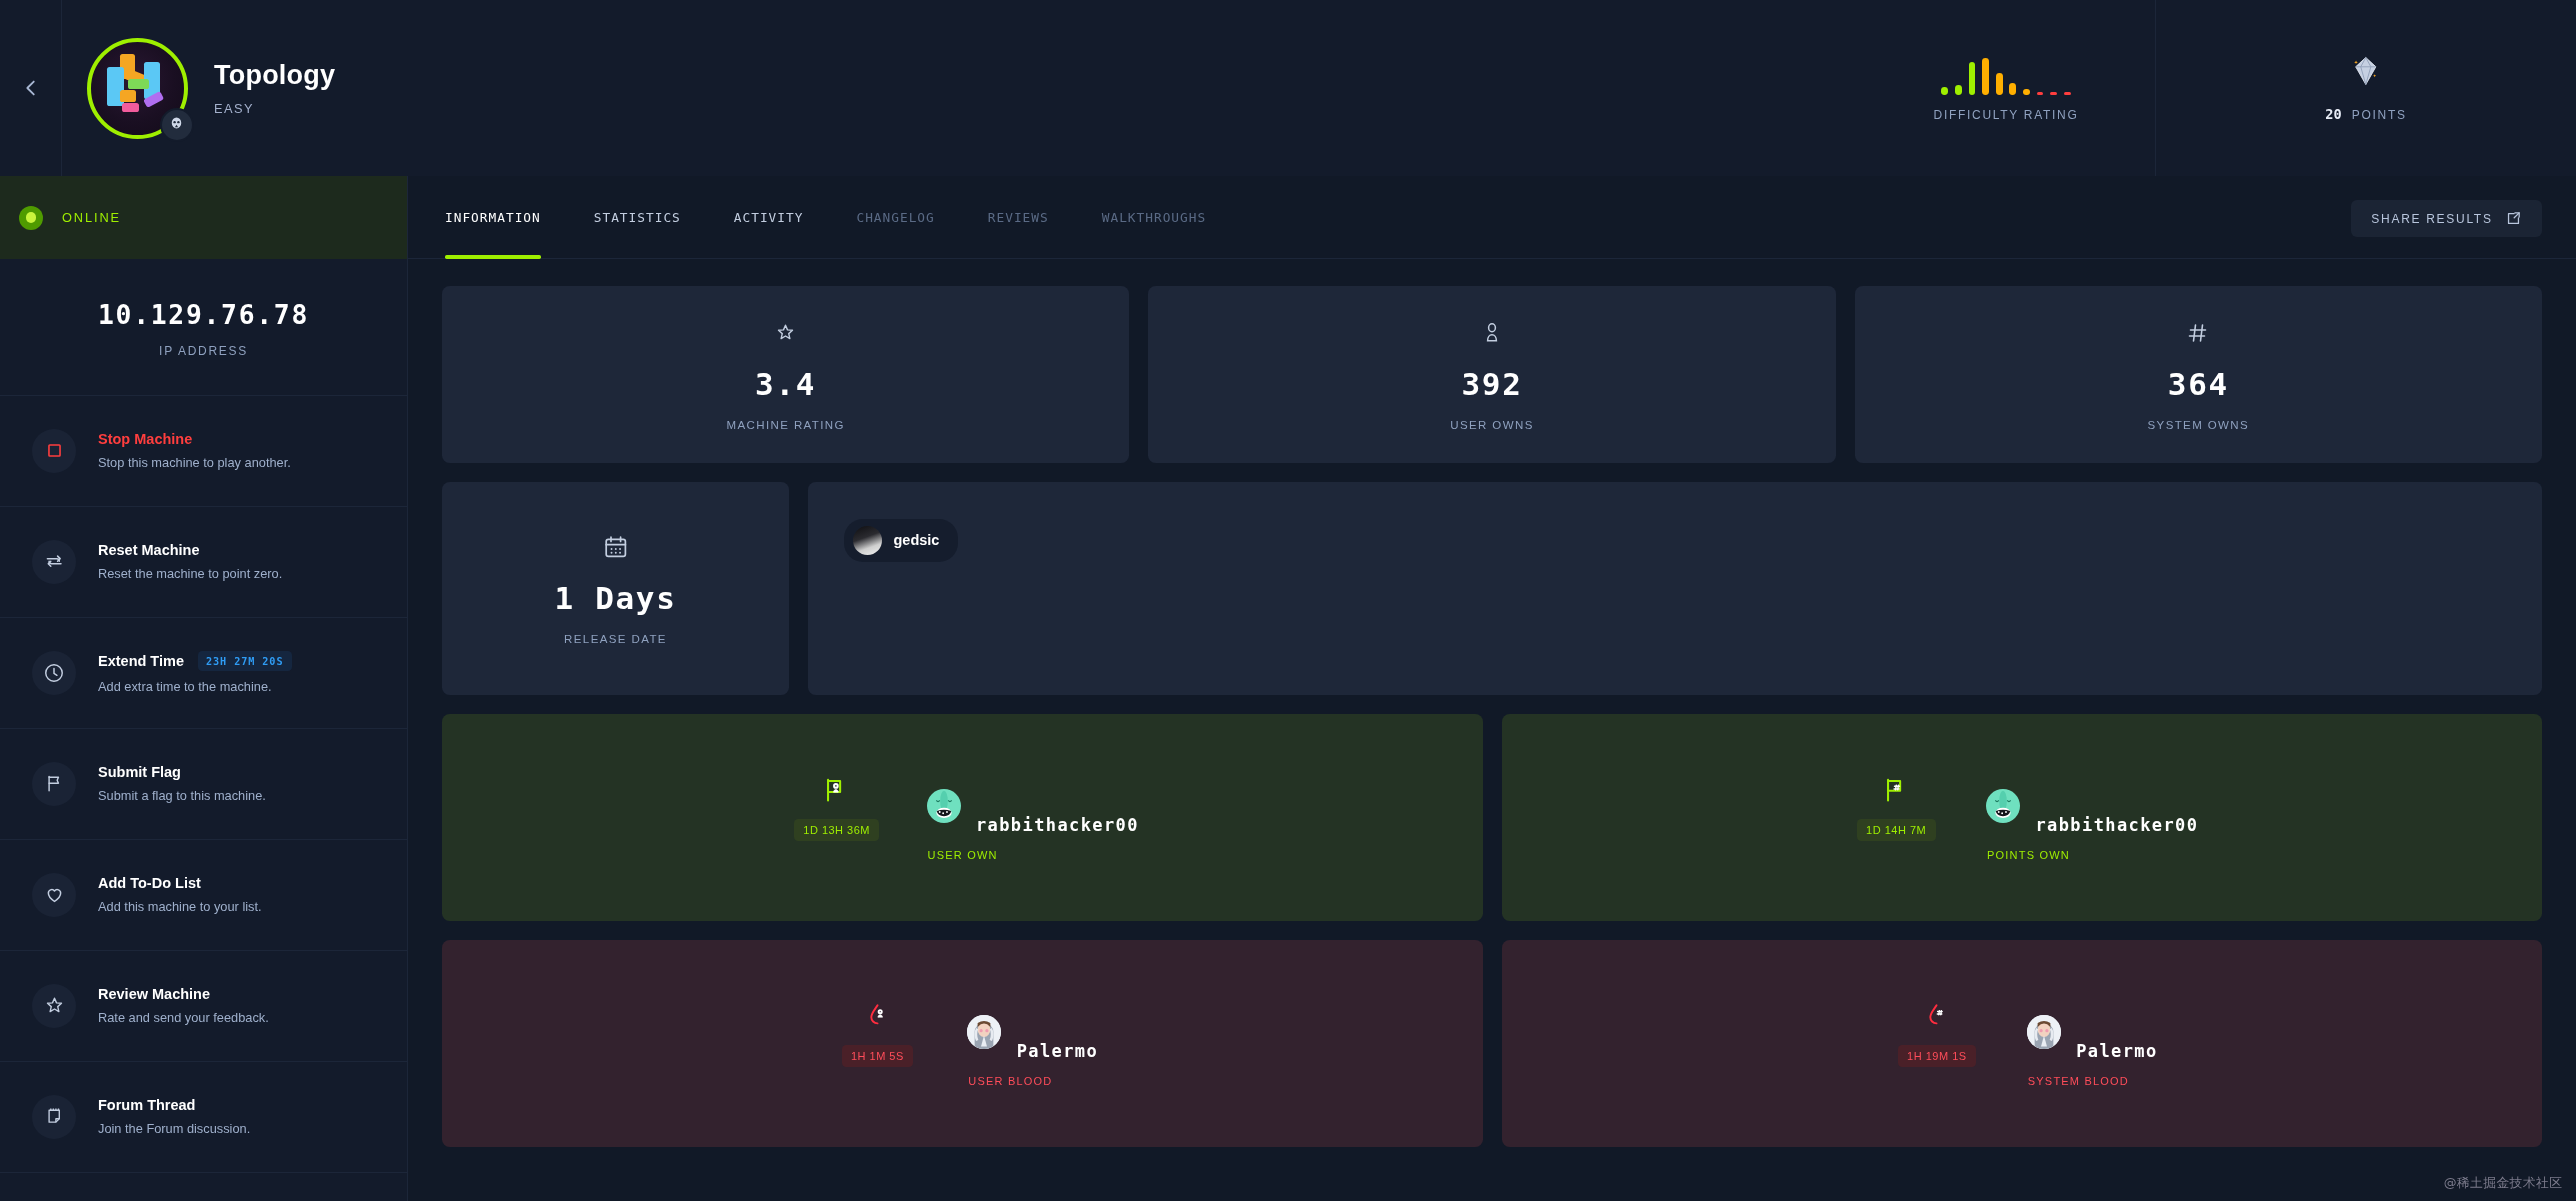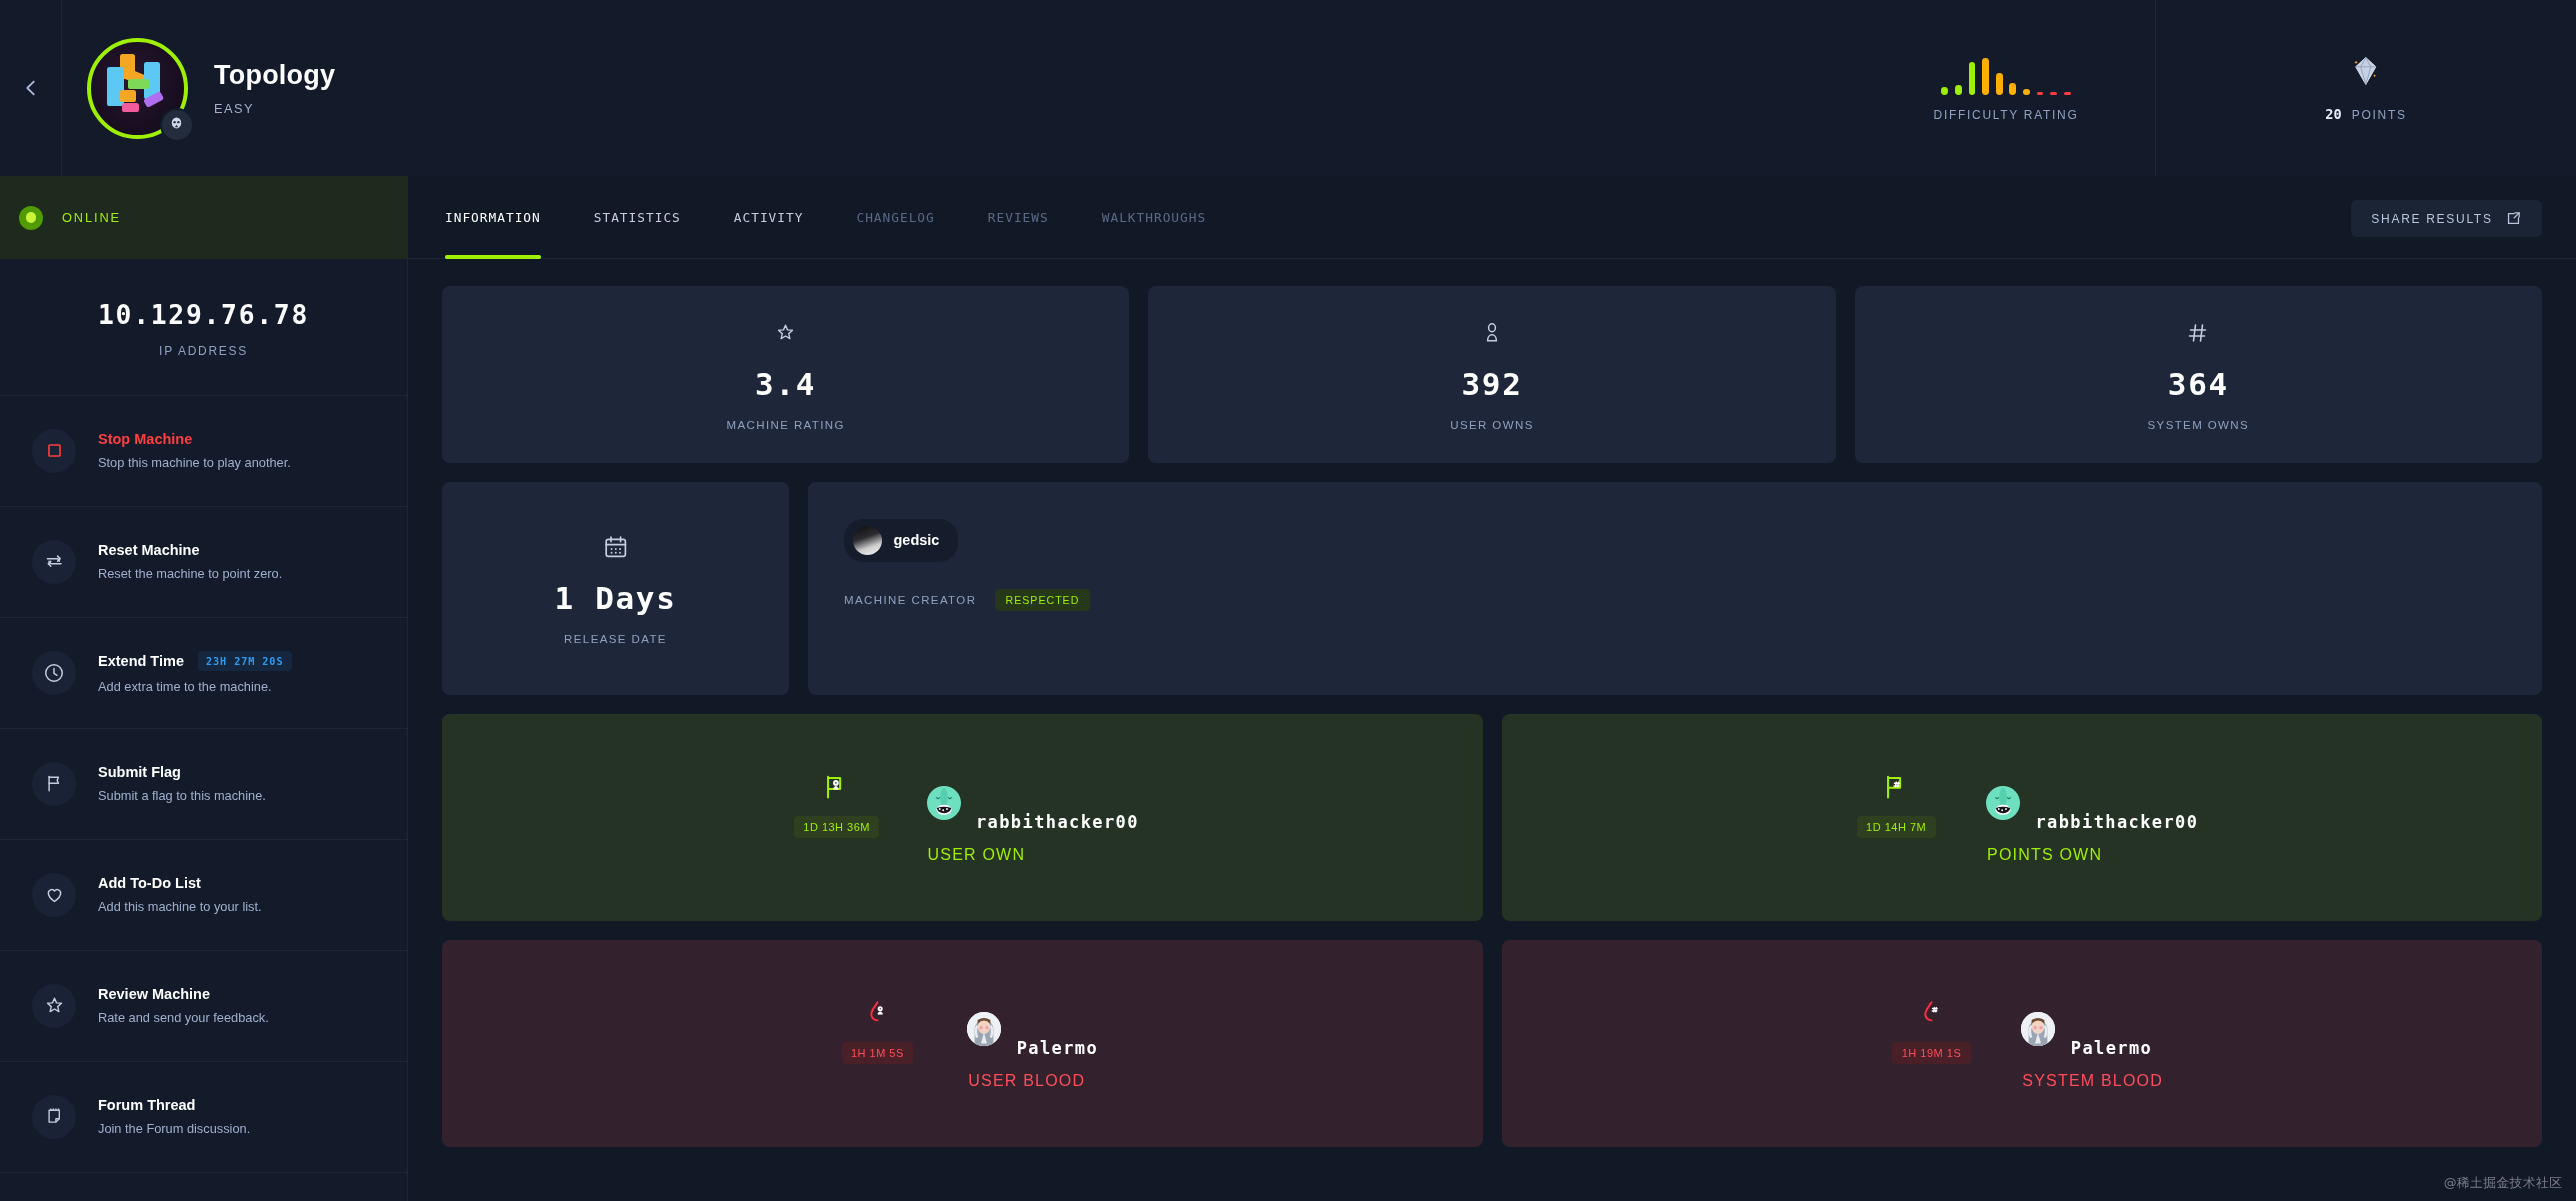--- a/index.html
+++ b/index.html
@@ -182,21 +182,21 @@
   .blood-pill { background: #4a2028; color: #ff4d5a; }
   .own-right { display: flex; flex-direction: column; gap: 13.6px; padding-top: 1.7px; }
   .own-user { display: flex; align-items: center; gap: 15.3px; }
   .own-av { width: 34px; height: 34px; border-radius: 50%; overflow: hidden; position: relative; }
   .own-av.rabbit { background: #6fe0bf; }
   .own-av.palermo { background: #e9eef5; }
   .own-name {
     font-family: "DejaVu Sans Mono", monospace; font-size: 17px; font-weight: 700;
     color: #ffffff; letter-spacing: 1.4px; margin-top: 39px;
   }
-  .own-label { font-size: 16px; letter-spacing: 1.2px; color: #9fef00; padding-left: 0.9px; }
+  .own-label { font-size: 11px; letter-spacing: 1.2px; color: #9fef00; padding-left: 0.9px; }
   .blood-label { color: #ff4d5a; }
 
   .watermark {
     position: absolute; right: 13.6px; bottom: 10.2px;
     font-size: 12.8px; color: #7c7b8c; letter-spacing: 0.4px;
     font-family: "DejaVu Sans", sans-serif;
   }
 </style>
 </head>
 <body>
@@ -453,24 +453,20 @@
           </div>
           <div class="stat-value">1 Days</div>
           <div class="stat-label">RELEASE DATE</div>
         </div>
 
         <div class="card creator-card">
           <div class="creator-chip">
             <div class="creator-av"></div>
             <div class="creator-name">gedsic</div>
           </div>
-          <div class="creator-meta">
-            <div class="creator-meta-label">MACHINE CREATOR</div>
-            <div class="respected-pill">RESPECTED</div>
-          </div>
         </div>
       </div>
 
       <div class="row" id="owns-row">
           <div class="card own-card">
             <div class="own-inner">
               <div class="own-left">
                 <div class="own-flag">
                   <svg width="29" height="29" viewBox="0 0 24 24" fill="none" stroke="#9fef00" stroke-width="1.7" stroke-linecap="round" stroke-linejoin="round">
                     <path d="M5 21V4"></path>

